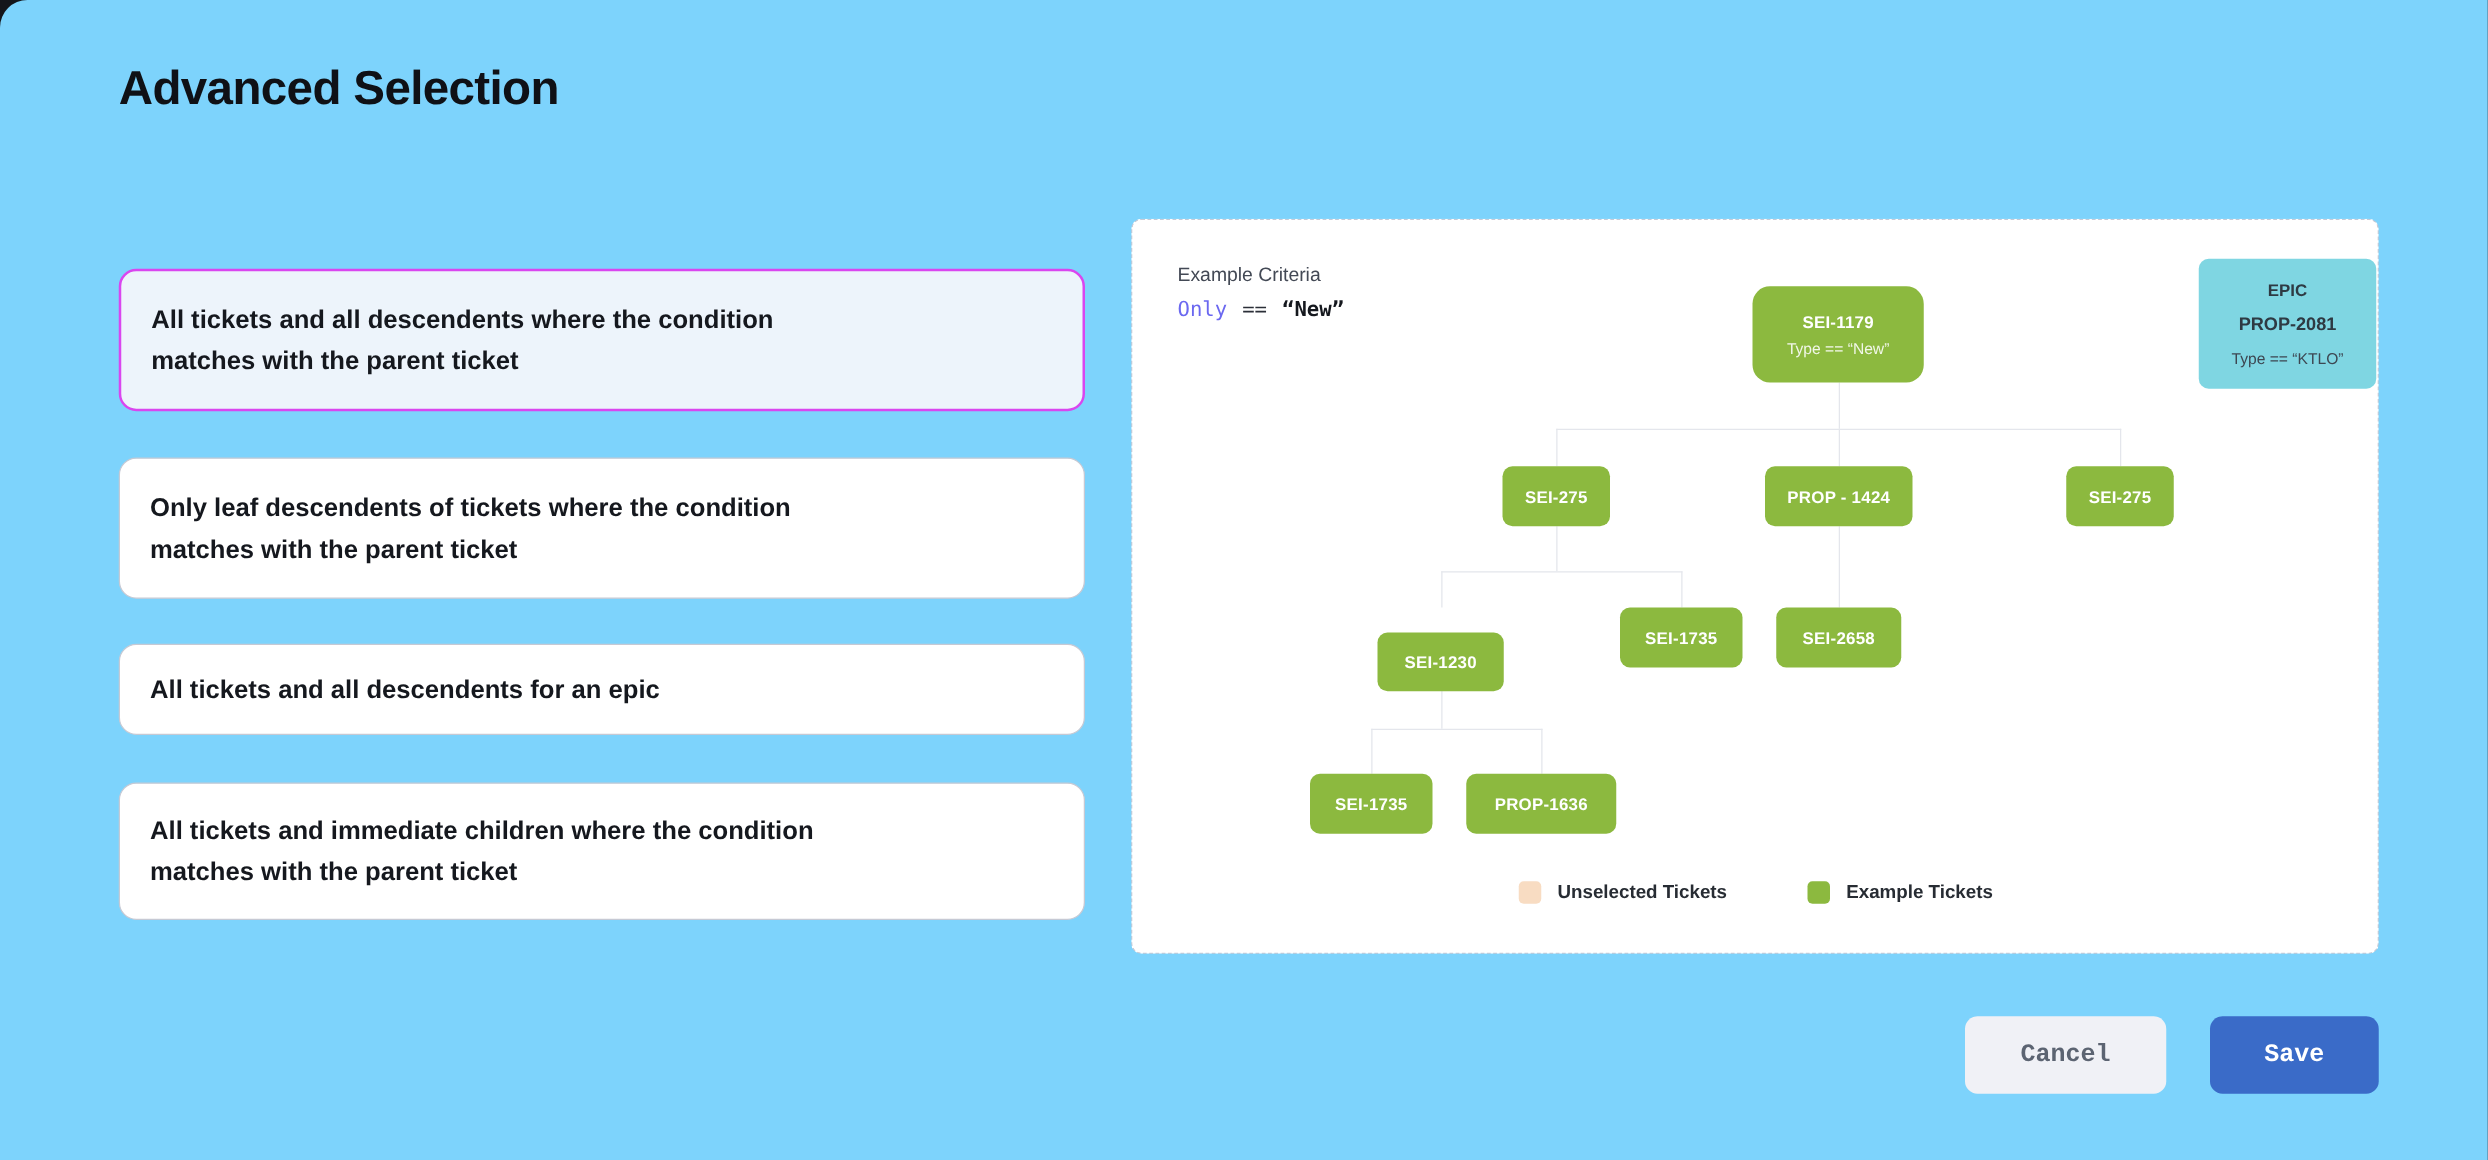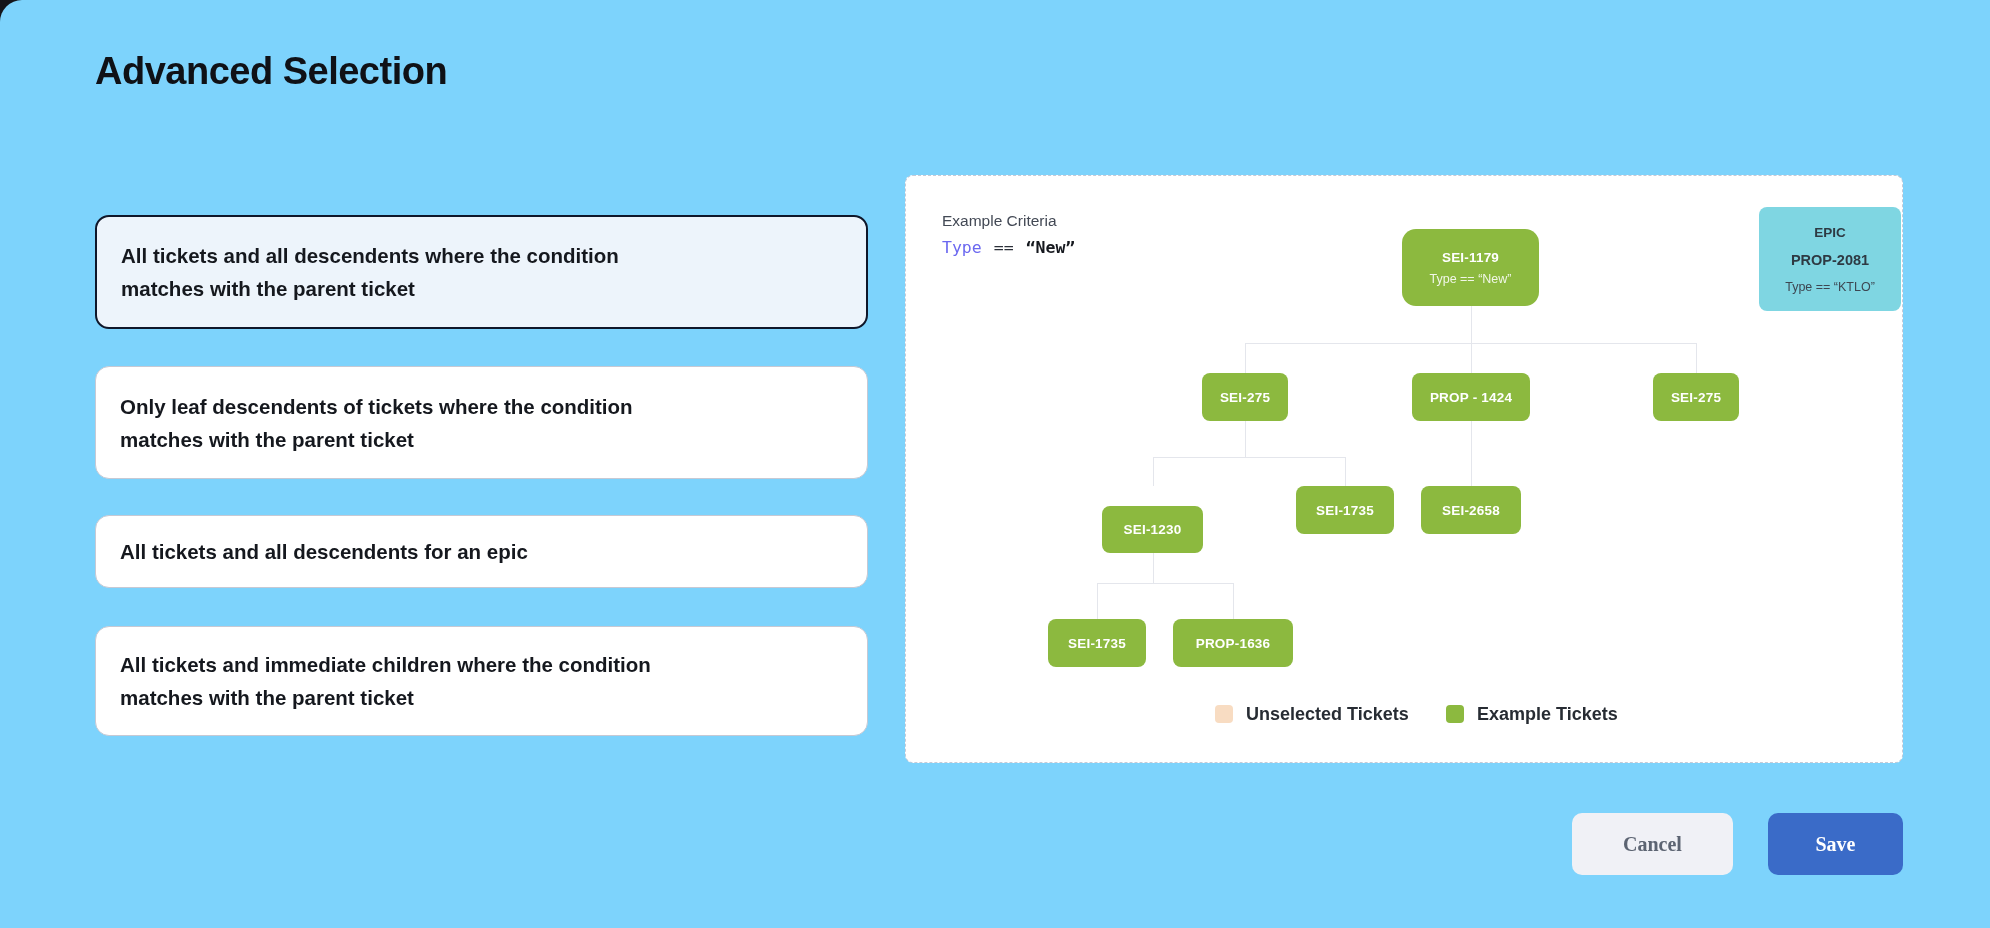--- a/index.html
+++ b/index.html
@@ -20,21 +20,21 @@
   .option{
     position:absolute;left:95px;width:773px;box-sizing:border-box;
     border:1.5px solid #c6c9d4;border-radius:14px;background:#ffffff;
     display:flex;align-items:center;padding:0 24px;cursor:pointer;
   }
   .option span{
     font-size:20.5px;font-weight:600;color:#15181e;line-height:33px;
     max-width:585px;display:block;
   }
   .option.selected{
-    border:2px solid #0f172a;background:#edf4fb;
+    border:2px solid #d946ef;background:#edf4fb;
   }
   
   .panel{
     position:absolute;left:905px;top:175px;width:998px;height:588px;
     box-sizing:border-box;border:1.5px dashed #c7cad6;border-radius:8px;background:#ffffff;
   }
   .criteria-label{
     position:absolute;left:36px;top:36px;font-size:15.5px;color:#434955;
   }
   .criteria-code{
@@ -58,27 +58,27 @@
     position:absolute;left:853px;top:31px;width:142px;height:104px;
     background:#7fd6e2;border-radius:8px;display:flex;flex-direction:column;
     align-items:center;justify-content:center;gap:12px;color:#2e3a43;
   }
   .epic .l1{font-size:13.5px;font-weight:700;}
   .epic .l2{font-size:14.5px;font-weight:700;}
   .epic .l3{font-size:12.5px;font-weight:400;color:#3d4752;}
   .cline{position:absolute;background:#e4e6ec;}
   
   .legend-swatch{position:absolute;width:18px;height:18px;border-radius:4px;}
-  .legend-label{position:absolute;font-size:18px;font-weight:700;color:#272c33;line-height:18px;}
+  .legend-label{position:absolute;font-size:15px;font-weight:700;color:#272c33;line-height:18px;}
   .swatch-unselected{background:#f8dcc2;}
   .swatch-selected{background:#8cb93f;}
   
   .btn{
     position:absolute;top:813px;height:62px;border:none;border-radius:10px;
-    font-family:Liberation Serif, serif;font-size:20px;font-weight:700;cursor:pointer;
+    font-family:Liberation Mono, monospace;font-size:20px;font-weight:700;cursor:pointer;
   }
   .btn-cancel{left:1572px;width:161px;background:#f0f1f6;color:#5c6472;}
   .btn-save{left:1768px;width:135px;background:#3a6bc8;color:#ffffff;}
 </style>
 </head>
 <body>
 
 <div class="card">
 
   <h1 class="page-title">Advanced Selection</h1>
@@ -93,21 +93,21 @@
     <span>All tickets and all descendents for an epic</span>
   </div>
   <div class="option" style="top:626px;height:110px;">
     <span>All tickets and immediate children where the condition matches with the parent ticket</span>
   </div>
 
   <div class="panel">
 
     <div class="criteria-label">Example Criteria</div>
     <div class="criteria-code">
-      <span class="tok-field">Type</span><span class="tok-op">==</span><span class="tok-val">“New”</span>
+      <span class="tok-field">Only</span><span class="tok-op">==</span><span class="tok-val">“New”</span>
     </div>
 
     <div class="epic">
       <div class="l1">EPIC</div>
       <div class="l2">PROP-2081</div>
       <div class="l3">Type == “KTLO”</div>
     </div>
 
     <div class="cline" style="left:565px;top:130px;width:1px;height:37px;"></div>
     <div class="cline" style="left:339px;top:167px;width:452px;height:1px;"></div>

